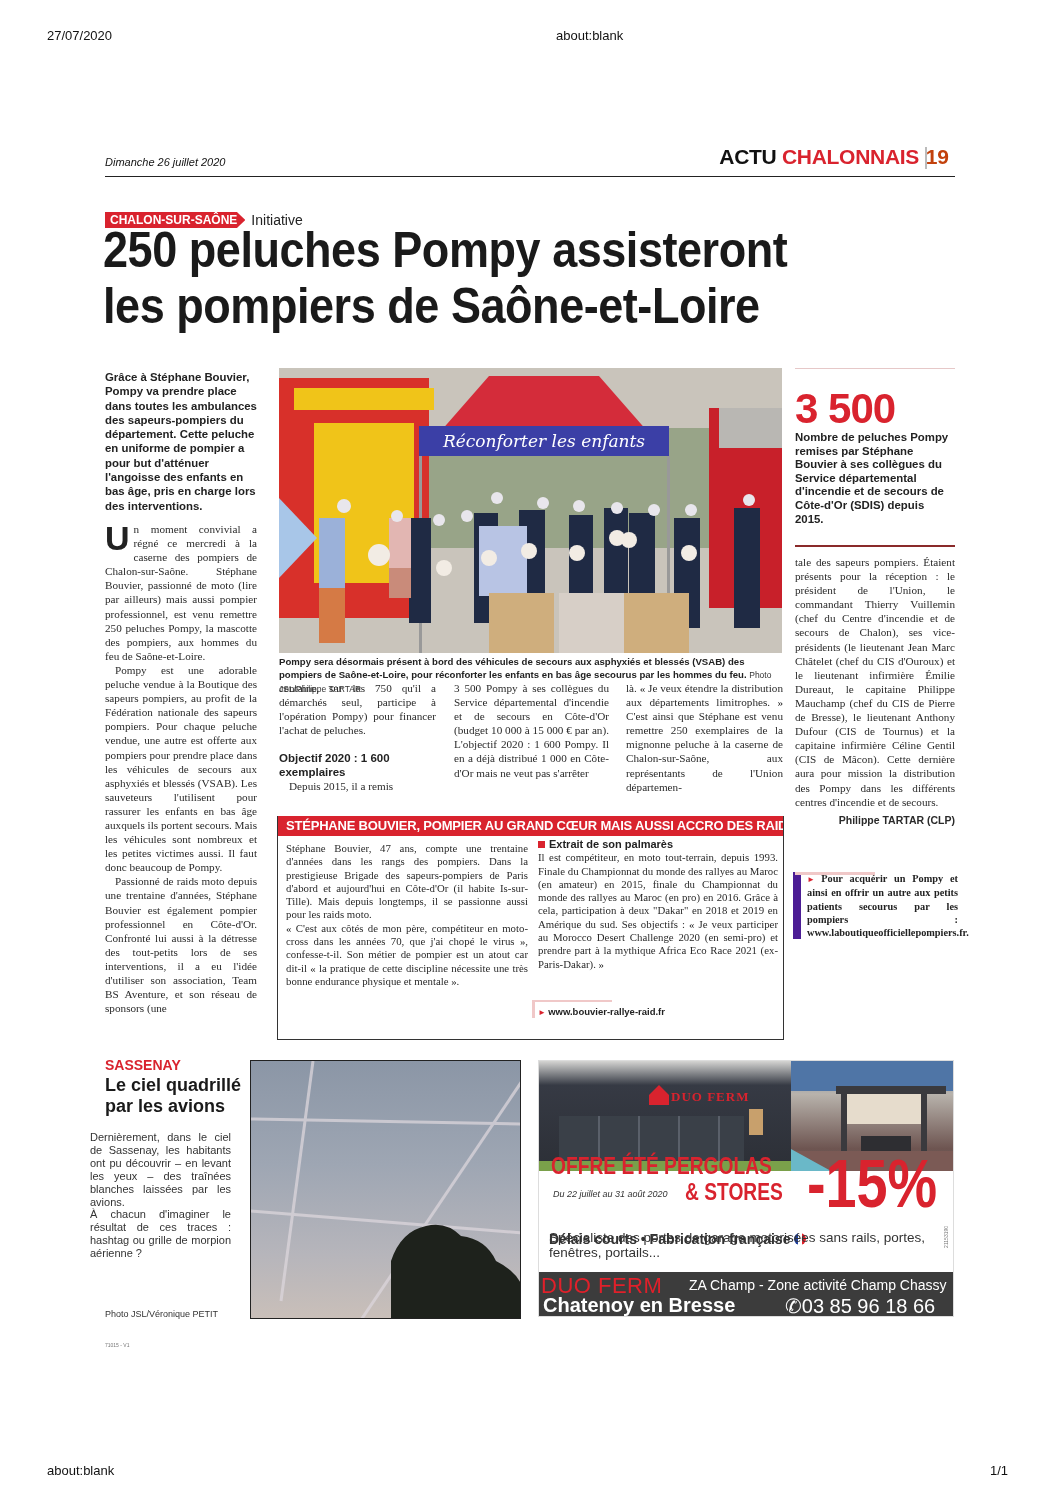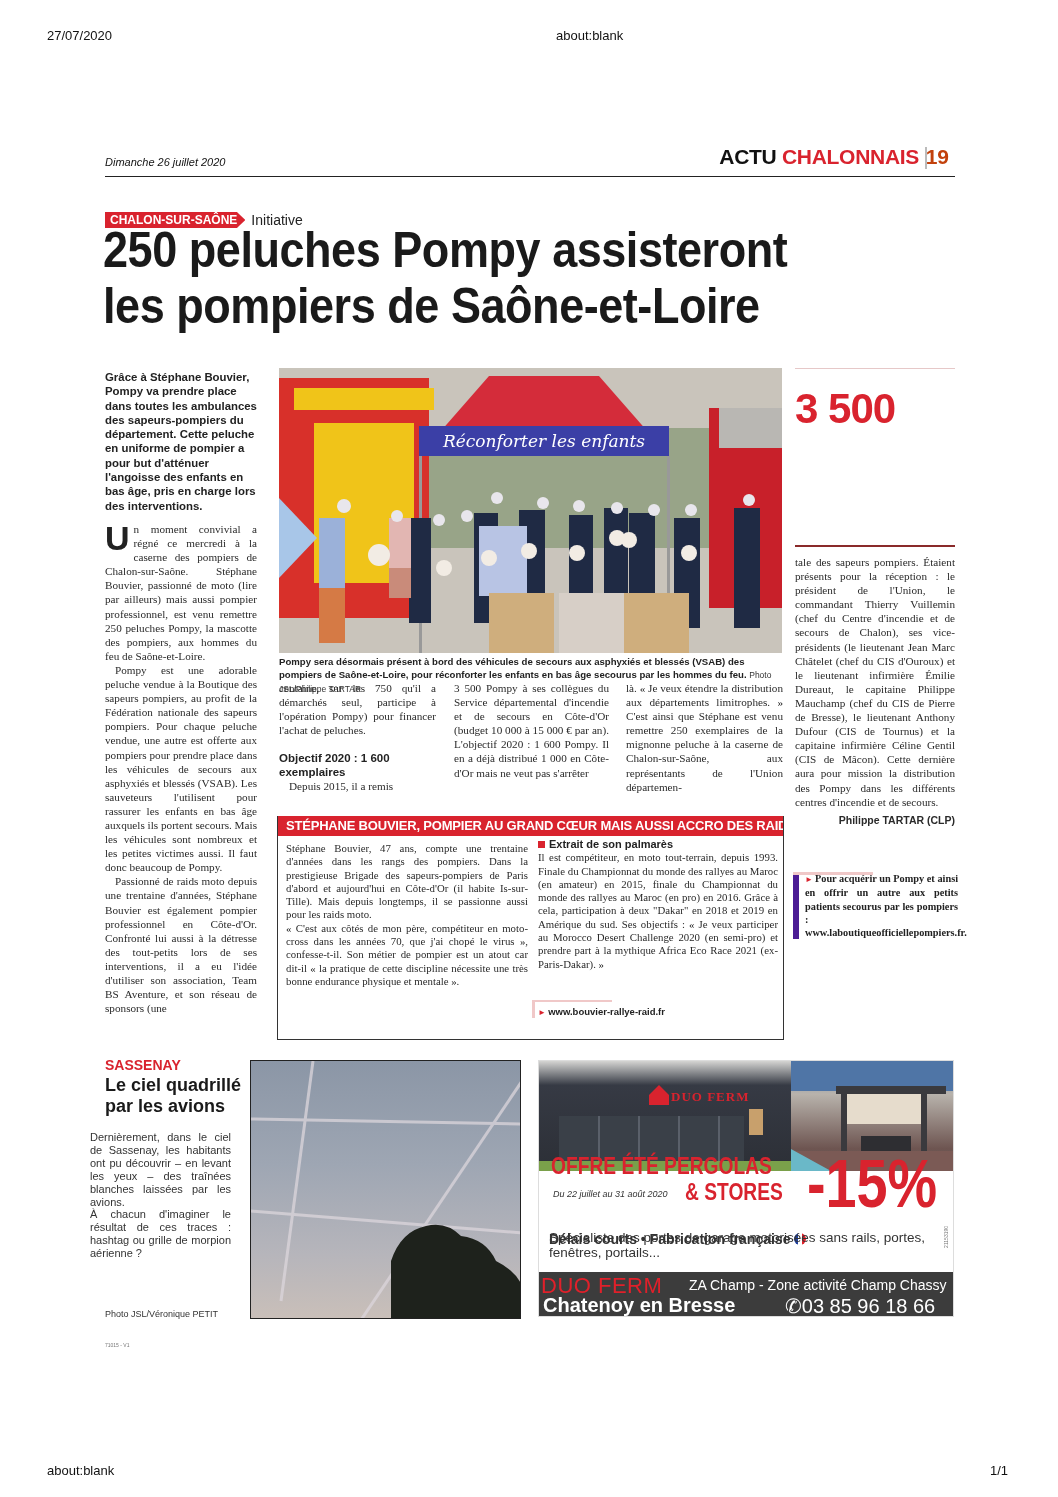--- a/index.html
+++ b/index.html
@@ -35,21 +35,21 @@
 
   .objectif { font-family: "Liberation Sans", sans-serif; font-weight: bold; font-size: 11.5px; line-height: 14px; margin-top: 14px; text-align: left; color: #222; }
 
   .box-stat { position: absolute; left: 795px; top: 368px; width: 160px; border-top: 1px solid #e6c8c8; }
   .stat-num { font-family: "Liberation Sans", sans-serif; font-weight: bold; font-size: 42px; line-height: 44px; color: #d9232e; margin-top: 18px; letter-spacing: -1px; }
   .stat-text { font-family: "Liberation Sans", sans-serif; font-weight: bold; font-size: 11.4px; line-height: 13.6px; color: #222; }
   .stat-rule { position: absolute; left: 795px; top: 545px; width: 160px; height: 2px; background: #8a2a2a; }
 
   .signature { font-family: "Liberation Sans", sans-serif; font-weight: bold; font-size: 10.5px; text-align: right; margin-top: 4px; }
 
-  .info-box { position: absolute; left: 793px; top: 872px; width: 165px; border-left: 6px solid #4c1d95; padding-left: 6px; font-weight: bold; font-size: 10.3px; line-height: 13.3px; text-align: justify; color: #222; }
+  .info-box { position: absolute; left: 793px; top: 872px; width: 165px; border-left: 8px solid #4c1d95; padding-left: 6px; font-weight: bold; font-size: 10.3px; line-height: 13.3px; text-align: justify; color: #222; }
   .info-box::before { content: ""; position: absolute; left: -6px; top: 0; width: 80px; height: 3px; background: #f0c8c8; }
   .tri { color: #d9232e; font-size: 8px; }
 
   .encart { position: absolute; left: 277px; top: 816px; width: 507px; height: 224px; border: 1.5px solid #333; border-top: none; }
   .encart-title { background: #d9232e; color: #fff; font-family: "Liberation Sans", sans-serif; font-weight: bold; font-size: 13px; line-height: 20px; height: 20px; padding-left: 8px; white-space: nowrap; overflow: hidden; transform-origin: left; letter-spacing: -0.2px; }
   .encart-col { position: absolute; top: 26px; font-size: 10.8px; line-height: 13.3px; text-align: justify; color: #2a2a2a; }
   .palm-title { font-family: "Liberation Sans", sans-serif; font-weight: bold; font-size: 11px; color: #222; }
   .sq { display: inline-block; width: 7px; height: 7px; background: #d9232e; margin-right: 4px; }
   .link-line { position: absolute; left: 260px; top: 190px; font-family: "Liberation Sans", sans-serif; font-weight: bold; font-size: 9.5px; color: #222; }
   .link-line::before { content: ""; position: absolute; left: -6px; top: -6px; width: 80px; height: 2px; background: #f0c8c8; }
@@ -182,20 +182,21 @@
 </div>
 <div class="col" style="left:454px; top:681px; width:155px;">
   <p>3 500 Pompy à ses collègues du Service départemental d'incendie et de secours en Côte-d'Or (budget 10 000 à 15 000 € par an). L'objectif 2020 : 1 600 Pompy. Il en a déjà distribué 1 000 en Côte-d'Or mais ne veut pas s'arrêter</p>
 </div>
 <div class="col" style="left:626px; top:681px; width:157px;">
   <p>là. « Je veux étendre la distribution aux départements limitrophes. » C'est ainsi que Stéphane est venu remettre 250 exemplaires de la mignonne peluche à la caserne de Chalon-sur-Saône, aux représentants de l'Union départemen-</p>
 </div>
 
 <div class="box-stat">
   <div class="stat-num">3 500</div>
+  <div class="stat-text">Nombre de peluches Pompy remises par Stéphane Bouvier à ses collègues du Service départemental d'incendie et de secours de Côte-d'Or (SDIS) depuis 2015.</div>
 </div>
 <div class="stat-rule"></div>
 
 <div class="col" style="left:795px; top:555px; width:160px;">
   <p>tale des sapeurs pompiers. Étaient présents pour la réception : le président de l'Union, le commandant Thierry Vuillemin (chef du Centre d'incendie et de secours de Chalon), ses vice-présidents (le lieutenant Jean Marc Châtelet (chef du CIS d'Ouroux) et le lieutenant infirmière Émilie Dureaut, le capitaine Philippe Mauchamp (chef du CIS de Pierre de Bresse), le lieutenant Anthony Dufour (CIS de Tournus) et la capitaine infirmière Céline Gentil (CIS de Mâcon). Cette dernière aura pour mission la distribution des Pompy dans les différents centres d'incendie et de secours.</p>
   <div class="signature">Philippe TARTAR (CLP)</div>
 </div>
 
 <div class="info-box">
   <p><span class="tri">► </span><span>Pour acquérir un Pompy et ainsi en offrir un autre aux petits patients secourus par les pompiers : www.laboutiqueofficiellepompiers.fr.</span></p>

